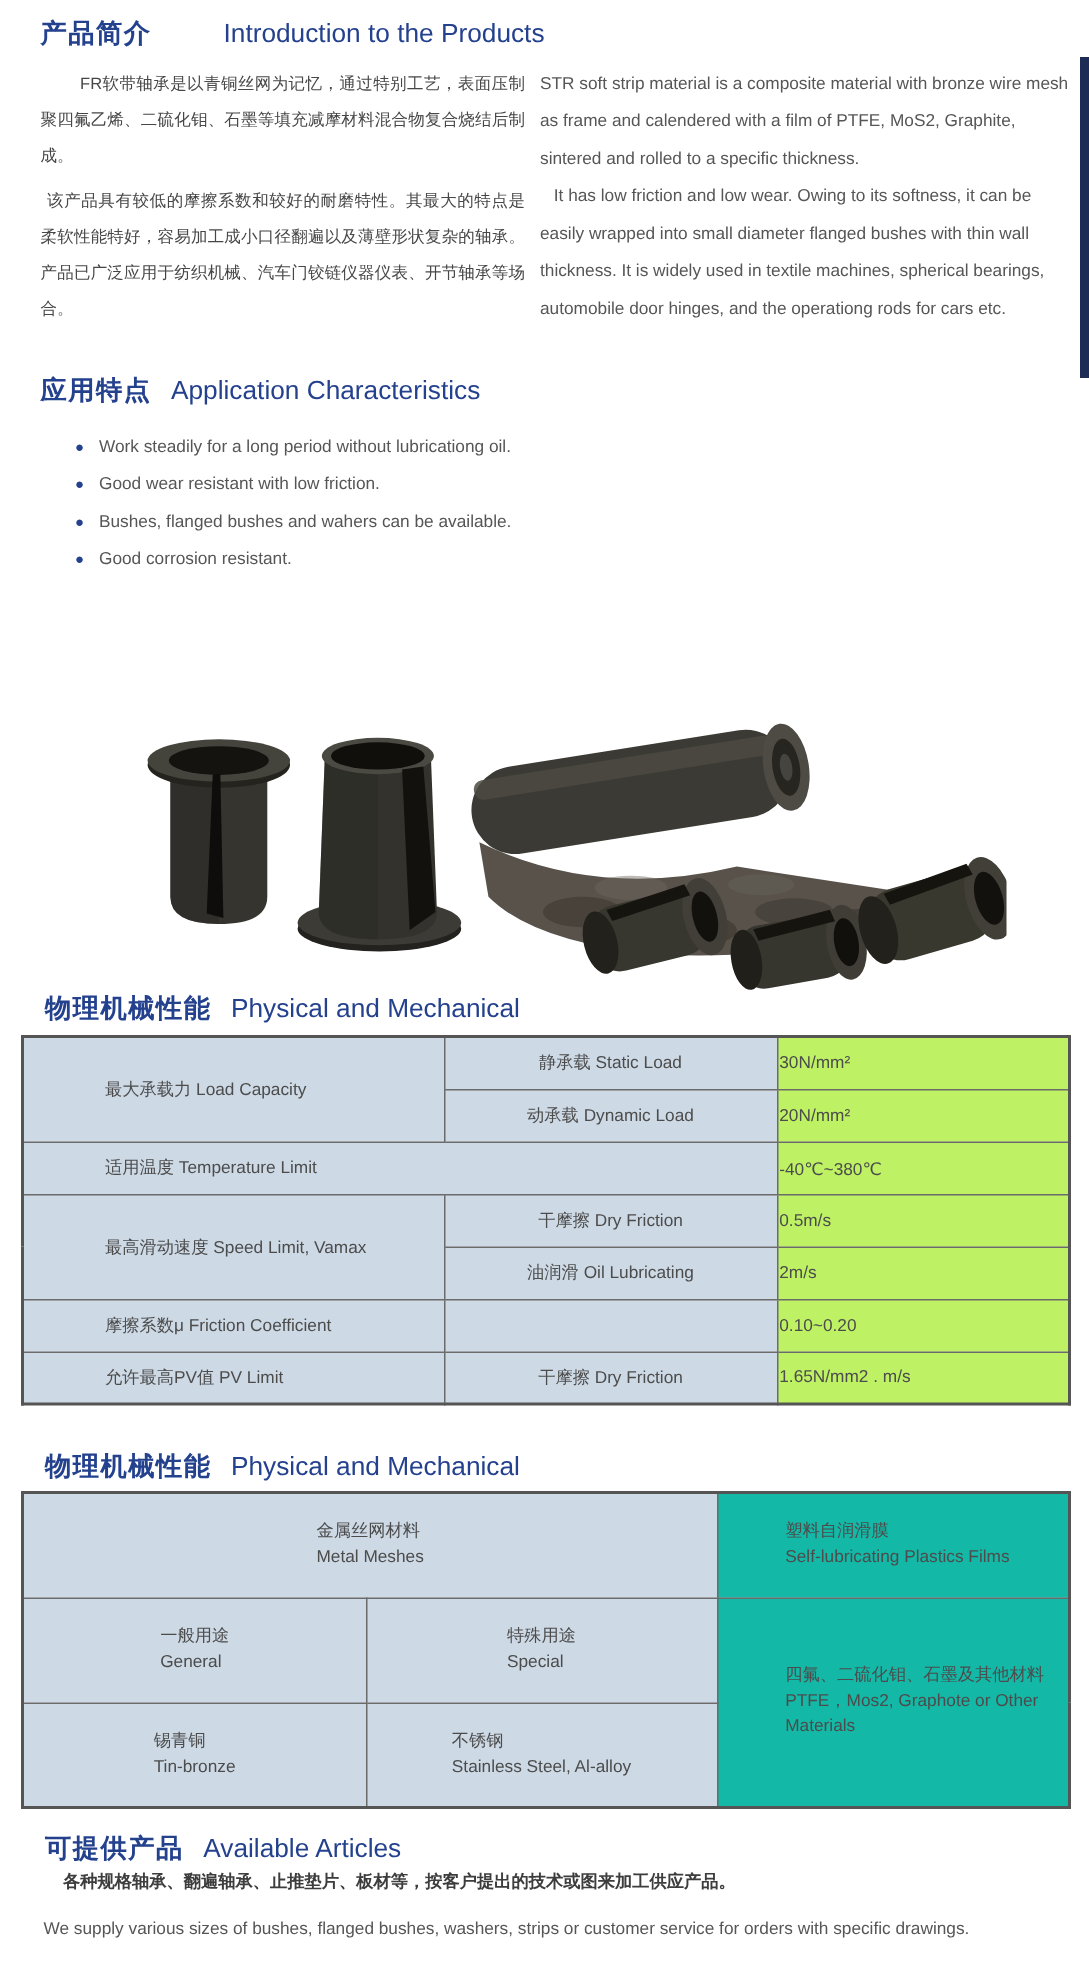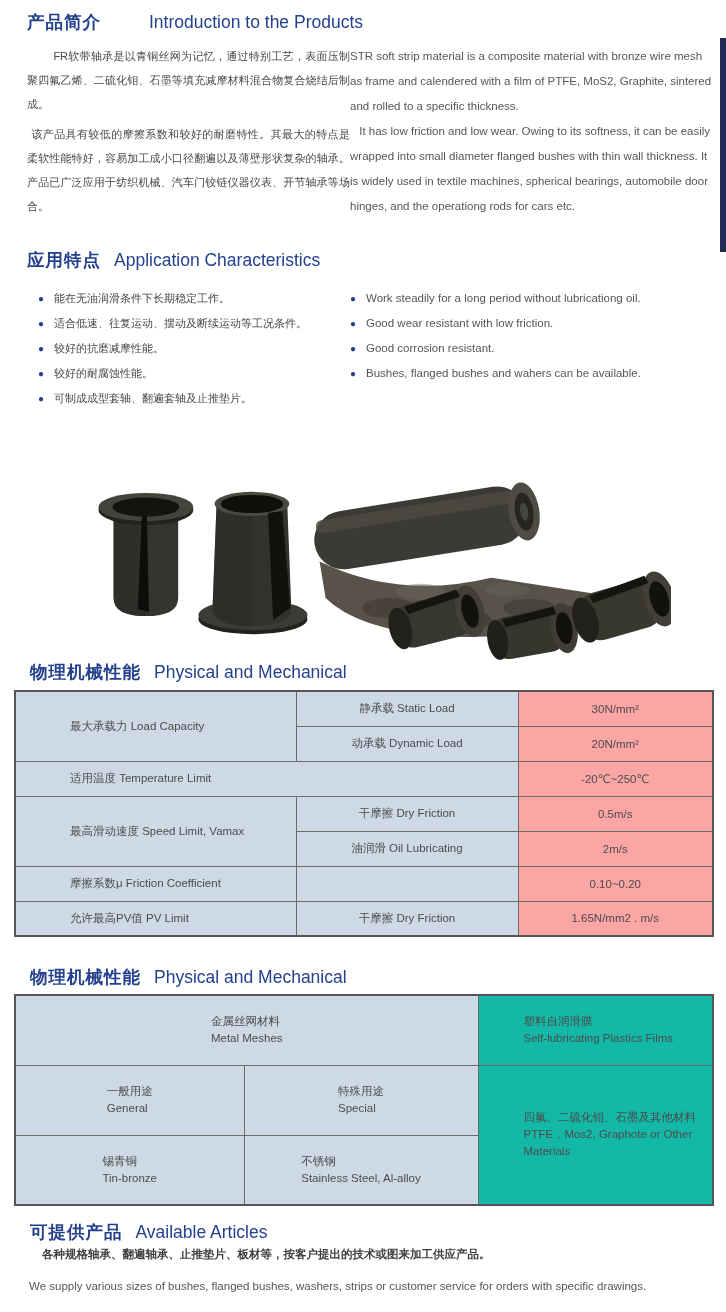--- a/index.html
+++ b/index.html
@@ -22,21 +22,21 @@
   }
   .sec-title .zh{font-weight:700;letter-spacing:1px;}
   #intro-title{top:10px;left:27px;gap:48px;}
   #app-title{top:248px;left:27px;}
   #phys-title{top:660px;left:30px;}
   #mat-title{top:965px;left:30px;}
   #art-title{top:1220px;left:30px;justify-content:center;}
 
   #edge-stripe{position:absolute;top:38px;right:0;width:6px;height:214px;background:var(--stripe-navy);}
 
-  #intro-cols{position:absolute;top:44px;left:27px;width:686px;display:flex;gap:0;}
+  #intro-cols{position:absolute;top:44px;left:27px;width:686px;display:flex;gap:10px;}
   .col-zh{width:323px;text-align:justify;font-size:11px;line-height:24px;color:#474747;}
   .col-zh p{margin:0;}
   .col-zh .p1{text-indent:2.4em;}
   .col-zh .p2{margin-top:6px;text-indent:0.4em;}
   .col-en{flex:1;font-size:11.5px;line-height:25px;color:#565656;}
   .col-en p{margin:0;}
   .col-en .p2{text-indent:0.8em;}
 
   #app-lists{position:absolute;top:286px;left:38px;width:676px;display:flex;}
   .blist{list-style:none;margin:0;padding:0;}
@@ -51,21 +51,21 @@
 
   table.spec{
     position:absolute;left:14px;width:698px;border-collapse:collapse;
     font-size:11.5px;color:#4c4c4c;table-layout:fixed;
   }
   table.spec td{border:1px solid var(--table-border);}
   #table1{top:690px;border:2px solid #555;}
   #table1 td{height:35px;}
   #table1 td.lbl{background:var(--table-cell-bg);padding-left:54px;text-align:left;}
   #table1 td.cond{background:var(--table-cell-bg);text-align:center;}
-  #table1 td.val{background:#fca5a5;text-align:center;}
+  #table1 td.val{background:#bef264;text-align:left;}
 
   #table2{top:994px;border:2px solid #555;}
   #table2 td{height:70px;vertical-align:middle;}
   #table2 td.blue{background:var(--table-cell-bg);text-align:center;}
   #table2 td.white{background:#14b8a6;text-align:left;padding-left:45px;padding-right:10px;}
   .cell2{display:inline-block;text-align:left;line-height:17px;}
   #table2 td.hdr-center{text-align:center;margin-top:32px;}
 
   #art-zh{position:absolute;top:1247px;left:42px;margin:0;font-size:11.5px;font-weight:700;color:#3d3d3d;}
   #art-en{position:absolute;top:1280px;left:29px;margin:0;font-size:11.5px;color:#565656;}
@@ -90,32 +90,25 @@
     <p class="p2">It has low friction and low wear. Owing to its softness, it can be easily wrapped into small diameter flanged bushes with thin wall thickness. It is widely used in textile machines, spherical bearings, automobile door hinges, and the operationg rods for cars etc.</p>
   </div>
 </div>
 
 <h2 class="sec-title" id="app-title">
   <span class="zh">应用特点</span>
   <span class="en">Application Characteristics</span>
 </h2>
 
 <div id="app-lists">
-  <ul class="blist" id="app-zh">
-    <li>能在无油润滑条件下长期稳定工作。</li>
-    <li>适合低速、往复运动、摆动及断续运动等工况条件。</li>
-    <li>较好的抗磨减摩性能。</li>
-    <li>较好的耐腐蚀性能。</li>
-    <li>可制成成型套轴、翻遍套轴及止推垫片。</li>
-  </ul>
   <ul class="blist" id="app-en">
     <li>Work steadily for a long period without lubricationg oil.</li>
     <li>Good wear resistant with low friction.</li>
+    <li>Bushes, flanged bushes and wahers can be available.</li>
     <li>Good corrosion resistant.</li>
-    <li>Bushes, flanged bushes and wahers can be available.</li>
   </ul>
 </div>
 
 <svg id="product-photo" viewBox="0 0 610 215" xmlns="http://www.w3.org/2000/svg">
 
   <g>
     <path d="M58,60 L58,148 Q58,166 90,166 Q122,166 122,148 L122,60 Z" fill="#35342f"></path>
     <path d="M58,60 L58,148 Q58,166 90,166 L90,60 Z" fill="#2b2a26" opacity="0.55"></path>
     <ellipse cx="90" cy="61" rx="47" ry="15" fill="#24231e"></ellipse>
     <ellipse cx="90" cy="58" rx="47" ry="14" fill="#44433c"></ellipse>
@@ -189,21 +182,21 @@
       <td class="lbl" rowspan="2">最大承载力 Load Capacity</td>
       <td class="cond">静承载 Static Load</td>
       <td class="val">30N/mm²</td>
     </tr>
     <tr>
       <td class="cond">动承载 Dynamic Load</td>
       <td class="val">20N/mm²</td>
     </tr>
     <tr>
       <td class="lbl" colspan="2">适用温度  Temperature Limit</td>
-      <td class="val">-20℃~250℃</td>
+      <td class="val">-40℃~380℃</td>
     </tr>
     <tr>
       <td class="lbl" rowspan="2">最高滑动速度 Speed Limit, Vamax</td>
       <td class="cond">干摩擦 Dry Friction</td>
       <td class="val">0.5m/s</td>
     </tr>
     <tr>
       <td class="cond">油润滑 Oil Lubricating</td>
       <td class="val">2m/s</td>
     </tr>

